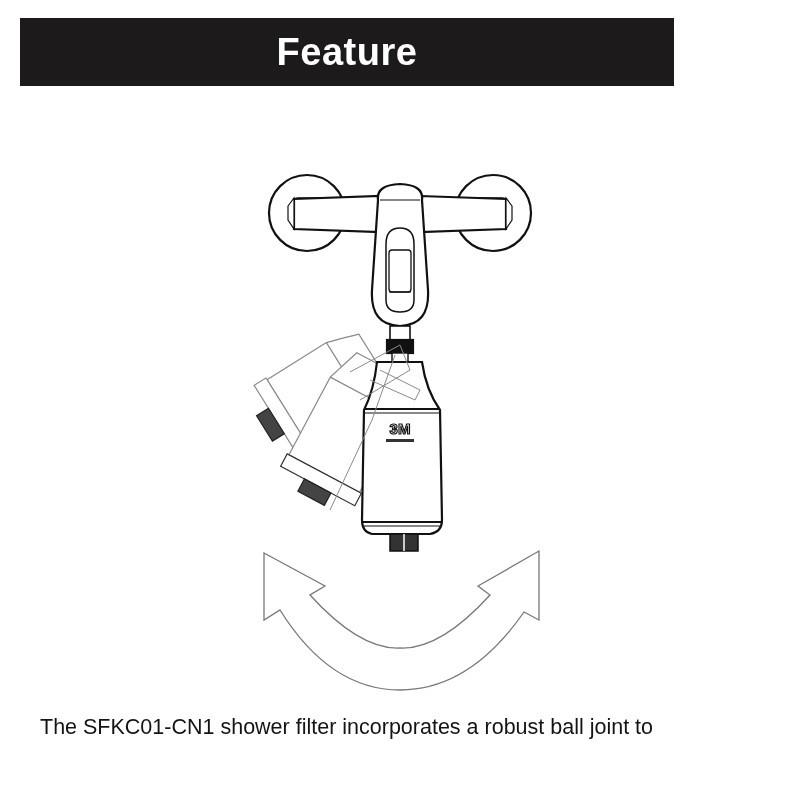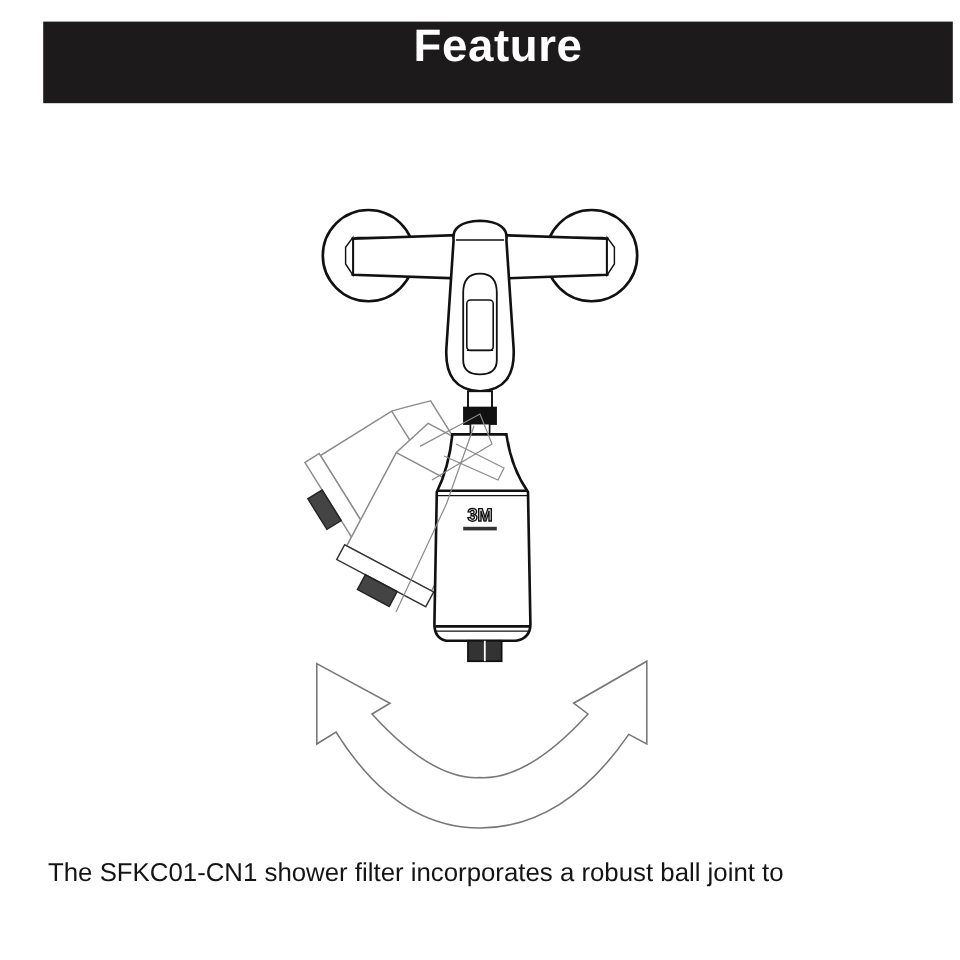--- a/index.html
+++ b/index.html
@@ -1,19 +1,19 @@
 <!DOCTYPE html>
 <html><head>
   <meta charset="utf-8">
   <style>
     html, body { margin: 0; padding: 0; background: #ffffff; }
     body { width: 800px; height: 800px; position: relative; overflow: hidden; }
     .banner {
-      position: absolute; left: 36px; top: 18px; width: 758px; height: 68px;
-      background: #1c1a1a; display: flex; align-items: flex-start; justify-content: center;
+      position: absolute; left: 20px; top: 18px; width: 654px; height: 68px;
+      background: #1c1a1a; display: flex; align-items: center; justify-content: center;
     }
     .banner-title {
       color: #ffffff; font-family: "Liberation Sans", sans-serif; font-weight: bold;
       font-size: 38px; letter-spacing: 0.5px;
     }
     .illustration { position: absolute; left: 0; top: 100px; width: 800px; height: 600px; }
     .caption {
       position: absolute; left: 40px; top: 711px; width: 730px;
       font-family: "Liberation Sans", sans-serif; font-size: 21.5px; line-height: 32px;
       color: #141414;

